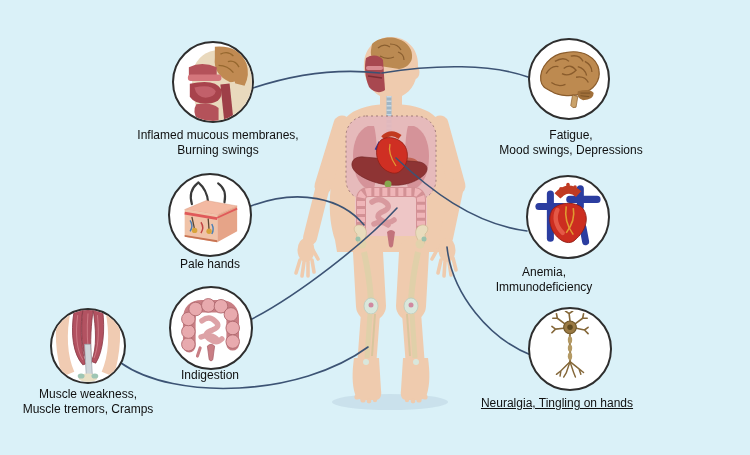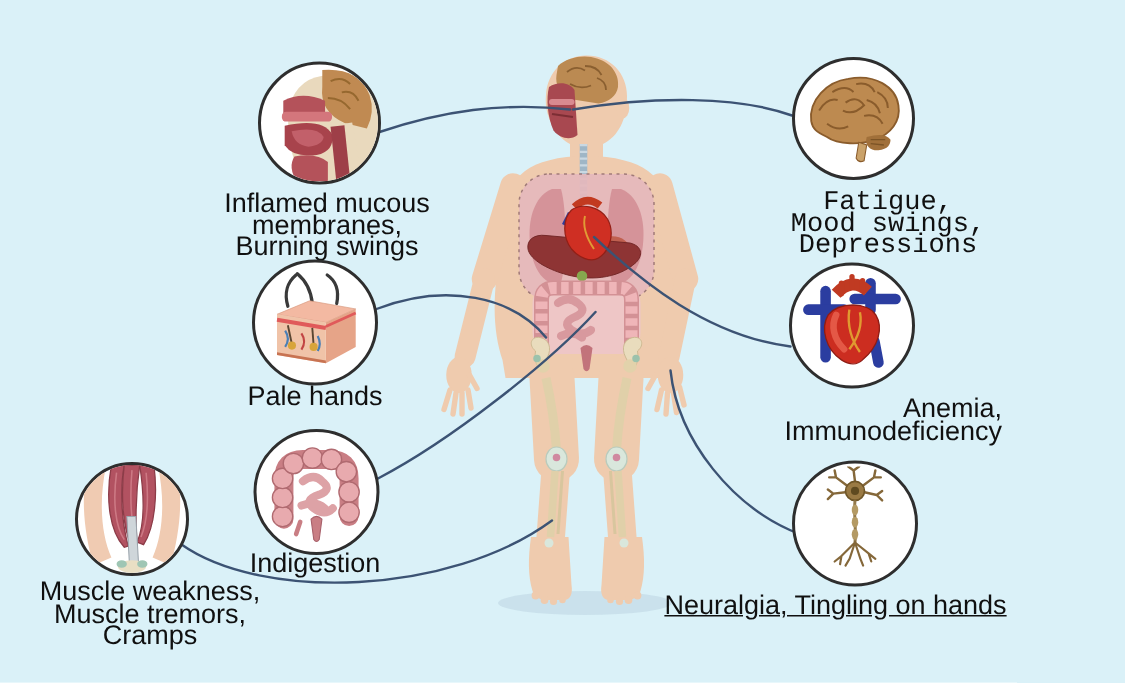--- a/index.html
+++ b/index.html
@@ -8,21 +8,21 @@
     background:#daf1f8;
     font-family:"Liberation Sans", sans-serif;
   }
   .callout-circle{
     position:absolute;background:#ffffff;border:2.2px solid #2e2e2e;border-radius:50%;
     overflow:hidden;display:flex;align-items:center;justify-content:center;box-sizing:border-box;
   }
   .callout-circle svg{display:block;}
   .callout-label{
     position:absolute;text-align:center;color:#101010;
-    font-size:18px;line-height:14.5px;font-weight:500;letter-spacing:0;
+    font-size:12px;line-height:14.5px;font-weight:500;letter-spacing:0;
   }
   #scene{position:absolute;left:0;top:0;}
 </style>
 </head>
 <body>
 
 <div id="canvas">
 
   <svg id="scene" width="750" height="455" viewBox="0 0 750 455">
 
@@ -235,21 +235,21 @@
         <path d="M30 6 C27 28 29 48 36 58"></path>
         <path d="M42 4 C40 26 42 46 44 58"></path>
         <path d="M53 6 C55 26 54 44 49 56"></path>
       </g>
       <path d="M38 40 L45 40 L47 75 L40 77 Z" fill="#cfd6da" stroke="#9aa4ac" stroke-width="0.8"></path>
       <ellipse cx="42" cy="79" rx="11" ry="5" fill="#e9dfc4"></ellipse>
       <ellipse cx="34" cy="77" rx="4" ry="3" fill="#9fc6b4"></ellipse>
       <ellipse cx="50" cy="77" rx="4" ry="3" fill="#9fc6b4"></ellipse>
     </svg>
   </div>
-  <div class="callout-label" style="left:20px;top:387px;width:160px;">
+  <div class="callout-label" style="left:8px;top:387px;width:160px;">
     <div>Muscle weakness,</div>
     <div>Muscle tremors, Cramps</div>
   </div>
 
   <div class="callout-circle" style="left:528px;top:38px;width:82px;height:82px;">
     <svg width="74" height="74" viewBox="0 0 84 84">
       <path d="M10 44 C8 28 22 14 38 12 C58 8 74 18 76 32 C78 44 70 54 58 58 C48 62 30 62 22 56 C14 52 11 50 10 44 Z" fill="#bd8a50" stroke="#8a5c2c" stroke-width="1.4"></path>
       <g stroke="#8a5c2c" stroke-width="1.5" fill="none">
         <path d="M16 36 q6,-10 14,-8"></path>
           <path d="M26 22 q10,-6 16,0"></path>
@@ -261,21 +261,21 @@
           <path d="M52 28 q8,2 10,10"></path>
       </g>
       <path d="M52 56 Q66 52 70 58 Q70 66 58 66 Q50 64 52 56 Z" fill="#a1703a"></path>
       <g stroke="#7c5426" stroke-width="1.1" fill="none">
         <path d="M55 58 L66 58"></path>
           <path d="M55 61 L65 62"></path>
       </g>
       <path d="M46 60 L52 62 L50 74 Q46 76 44 72 Z" fill="#caa26a" stroke="#8a5c2c" stroke-width="0.8"></path>
     </svg>
   </div>
-  <div class="callout-label" style="left:492px;top:128px;width:200px;font-family:Liberation Mono, monospace;">
+  <div class="callout-label" style="left:471px;top:128px;width:200px;">
     <div>Fatigue,</div>
     <div>Mood swings, Depressions</div>
   </div>
 
   <div class="callout-circle" style="left:526px;top:175px;width:84px;height:84px;">
     <svg width="74" height="74" viewBox="0 0 84 84">
       <g stroke="#2b3da0" stroke-width="8" stroke-linecap="round" fill="none">
         <path d="M22 16 L22 66"></path>
         <path d="M9 30 L36 30"></path>
         <path d="M56 10 L56 30"></path>
@@ -289,21 +289,21 @@
           <path d="M50 8 L50 15"></path>
       </g>
       <path d="M24 34 C18 44 22 60 34 68 C40 72 46 72 50 68 C62 58 66 44 60 34 C54 24 32 24 24 34 Z" fill="#cc2d20" stroke="#8e1c14" stroke-width="1"></path>
       <path d="M30 34 C26 42 28 52 36 60" stroke="#e8604e" stroke-width="5" stroke-linecap="round" fill="none" opacity="0.85"></path>
       <g stroke="#e09a30" stroke-width="1.8" fill="none">
         <path d="M40 30 C38 42 42 54 48 62"></path>
         <path d="M48 32 C50 42 46 52 40 60"></path>
       </g>
     </svg>
   </div>
-  <div class="callout-label" style="left:508px;top:265px;width:160px;text-align:right;">
+  <div class="callout-label" style="left:464px;top:265px;width:160px;">
     <div>Anemia,</div>
     <div>Immunodeficiency</div>
   </div>
 
   <div class="callout-circle" style="left:528px;top:307px;width:84px;height:84px;">
     <svg width="76" height="76" viewBox="0 0 84 84">
       <g stroke="#85683a" stroke-width="1.8" fill="none" stroke-linecap="round">
         <path d="M42 11 L41 3 M41 3 L37 0 M41 3 L45 0"></path>
         <path d="M36 14 L28 8 M28 8 L23 8 M28 8 L27 3"></path>
         <path d="M35 19 L26 20 M26 20 L22 17 M26 20 L22 24"></path>

